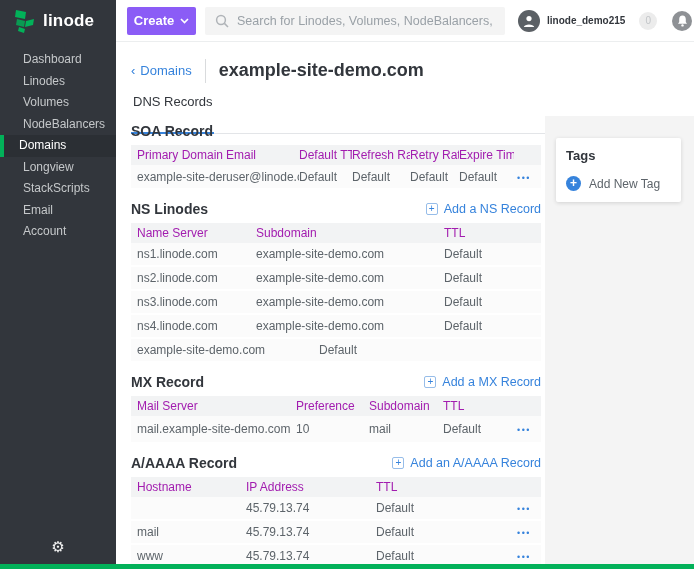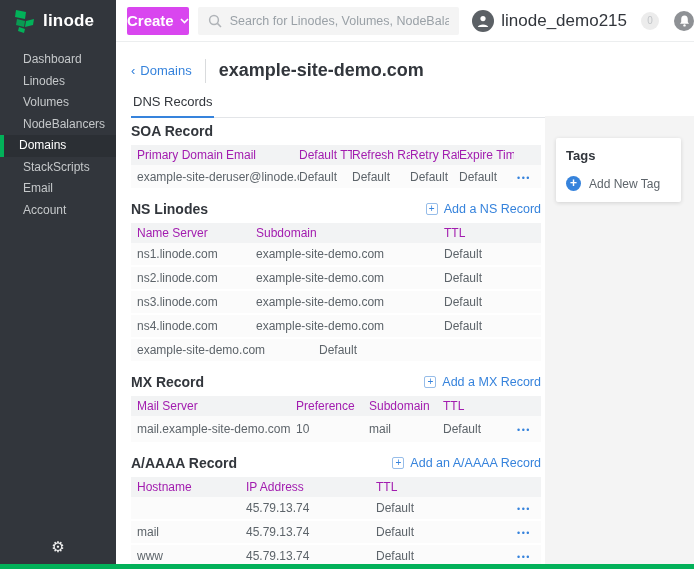--- a/index.html
+++ b/index.html
@@ -17,49 +17,49 @@
   .nav { margin-top:6px; }
   .nav-item { height:21.5px; line-height:21.5px; padding-left:19px; font-size:12px;
               color:#c5c8ca; cursor:pointer; border-left:4px solid transparent; }
   .nav-item.active { background:#2b2f34; color:#fff; border-left:4px solid #02b159; padding-left:15px; }
   .sidebar-gear { position:absolute; bottom:8px; left:0; width:100%; text-align:center;
                   color:#f2f2f2; font-size:15px; cursor:pointer; }
 
   
   .topbar { position:absolute; left:116px; top:0; right:0; height:42px; background:#fff;
             border-bottom:1px solid #eceeef; display:flex; align-items:center; }
-  .create-btn { margin-left:11px; width:69px; height:28px; background:#d946ef; color:#fff;
-                border:none; border-radius:2px; font-size:15px; font-weight:bold;
+  .create-btn { margin-left:11px; width:69px; height:28px; background:#8b5cf6; color:#fff;
+                border:none; border-radius:2px; font-size:13px; font-weight:bold;
                 display:flex; align-items:center; justify-content:center; gap:6px;
                 font-family:"Liberation Sans", sans-serif; cursor:pointer; }
   .search-wrap { margin-left:9px; width:300px; height:28px; background:#f4f4f4; border-radius:2px;
                  display:flex; align-items:center; padding:0 10px; }
   .search-wrap input { flex:1; border:none; background:transparent; outline:none; font-size:12.5px;
                        color:#5d646a; font-family:"Liberation Sans", sans-serif; margin-left:8px; }
   .search-wrap input::placeholder { color:#9aa1a7; }
   .user-area { display:flex; align-items:center; margin-left:13px; }
   .avatar { width:22px; height:22px; border-radius:50%; background:#5b6065; display:flex;
             align-items:center; justify-content:center; cursor:pointer; }
-  .username { margin-left:7px; font-size:17px; color:#32363c; cursor:pointer; }
+  .username { margin-left:7px; font-size:10px; color:#32363c; cursor:pointer;font-weight:bold; }
   .badge-circle { margin-left:14px; width:18px; height:18px; border-radius:50%; background:#ececec;
                   color:#c2c5c8; font-size:10px; display:flex; align-items:center; justify-content:center; cursor:pointer; }
   .bell-circle { margin-left:15px; width:20px; height:20px; border-radius:50%; background:#8e9195;
                  display:flex; align-items:center; justify-content:center; cursor:pointer; }
 
   
   .content { position:absolute; left:116px; top:42px; right:0; bottom:5px; background:#fff; }
   .right-bg { position:absolute; left:429px; top:74px; right:0; bottom:0; background:#f4f4f4; }
 
   .breadcrumb-row { display:flex; align-items:center; padding:15px 0 0 15px; height:42px; }
   .back-link { color:#3683dc; font-size:13px; display:flex; align-items:center; gap:5px; cursor:pointer; }
   .crumb-divider { width:1px; height:24px; background:#d9dbdd; margin:0 13px; }
   .page-title { font-size:18px; font-weight:bold; color:#32363c; }
 
   .tab-row { margin:4px 13px 0 15px; border-bottom:1px solid #e3e5e8; }
-  .tab { display:inline-block; font-size:13px; color:#32363c; padding:6px 2px 7px;
+  .tab { display:inline-block; font-size:13px; color:#32363c; padding:6px 2px 23px;
          border-bottom:2px solid #3683dc; margin-bottom:-1px; cursor:pointer; }
 
   .left-col { position:absolute; left:15px; top:74px; width:410px; }
 
   .section-head { display:flex; justify-content:space-between; align-items:center; margin:11px 0 6px; }
   .section-head:first-child { margin-top:7px; }
   .section-title { font-size:14px; font-weight:bold; color:#32363c; }
   .add-link { display:flex; align-items:center; gap:6px; color:#3683dc; font-size:12.5px; cursor:pointer; }
   .plus-box { width:12px; height:12px; border:1px solid #97bde9; border-radius:2px; color:#3683dc;
               font-size:10px; line-height:10px; text-align:center; }
@@ -102,20 +102,21 @@
         <polygon points="5,18 11,20 10,24 4,22" fill="#02b159"></polygon>
       </svg>
       <span class="logo-text">linode</span>
     </div>
     <div class="nav">
       <div class="nav-item">Dashboard</div>
       <div class="nav-item">Linodes</div>
       <div class="nav-item">Volumes</div>
       <div class="nav-item">NodeBalancers</div>
       <div class="nav-item active">Domains</div>
+      <div class="nav-item">Longview</div>
       <div class="nav-item">StackScripts</div>
       <div class="nav-item">Email</div>
       <div class="nav-item">Account</div>
     </div>
     <div class="sidebar-gear">⚙</div>
   </div>
 
   <div class="topbar">
     <button class="create-btn">
       <span>Create</span>

